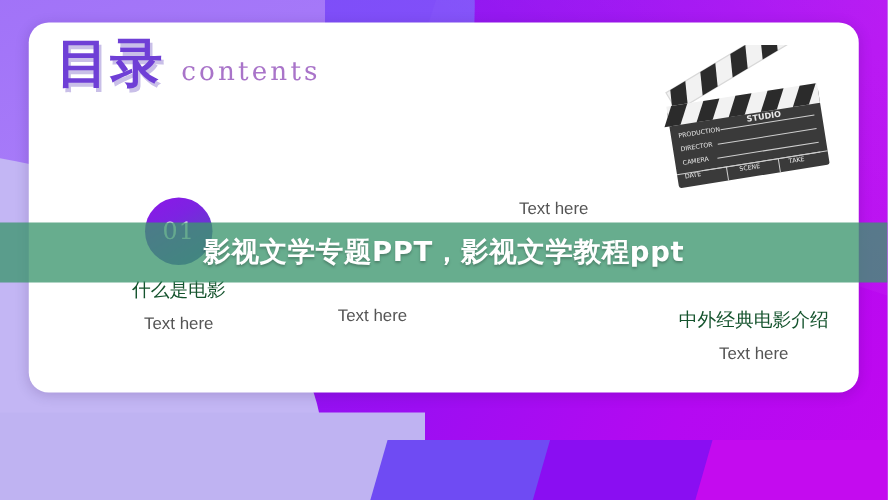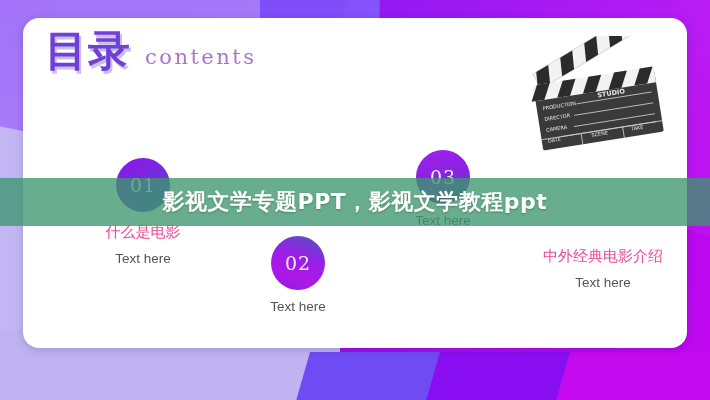--- a/index.html
+++ b/index.html
@@ -49,21 +49,21 @@
     background:#c40bef; transform:skewX(-16deg);
   }
   .bg-sheen{
     position:absolute; right:-60px; top:-120px; width:420px; height:300px;
     background:linear-gradient(200deg,rgba(255,255,255,.10),rgba(255,255,255,0));
     transform:rotate(18deg);
   }
 
   
   #card{
-    position:absolute; left:23px; top:18px; width:664px; height:330px;
+    position:absolute; left:23px; top:18px; width:664px; height:296px;
     background:#ffffff; border-radius:16px; z-index:1;
     box-shadow:0 2px 10px rgba(40,0,80,.18);
     overflow:hidden;
   }
 
   
   .heading{ position:absolute; left:22px; top:12px; display:flex; align-items:flex-end; }
   .heading .cn{
     font-family:"DejaVu Serif","Liberation Serif",serif;
     font-size:42px; font-weight:700; color:#6f3fd6; line-height:1;
@@ -85,21 +85,21 @@
     width:54px; height:54px; border-radius:50%;
     margin:0 auto; display:flex; align-items:center; justify-content:center;
     font-family:"DejaVu Serif","Liberation Serif",serif;
     font-size:19px; color:#f3ecff; letter-spacing:1px;
   }
   .c1{ background:linear-gradient(150deg,#8c17e8 0%,#7d23e2 35%,#4e55b8 100%); }
   .c2{ background:linear-gradient(200deg,#4b59bb 0%,#9b1ce9 42%,#ae18e6 70%,#8a1ee4 100%); }
   .c3{ background:linear-gradient(165deg,#a021ea 0%,#8a22e3 45%,#5b4cc0 100%); }
   .c4{ background:linear-gradient(160deg,#8f2ae6 0%,#9c20e8 40%,#7a2ddc 75%,#5f3fc8 100%); }
   .ttl{
-    font-size:15px; color:#ec4899; margin-top:11px; white-space:nowrap;
+    font-size:15px; color:#14532d; margin-top:11px; white-space:nowrap;
     font-family:"DejaVu Sans","Liberation Sans",sans-serif;
   }
   .sub{
     font-size:13.5px; color:#555; margin-top:9px; white-space:nowrap;
     font-family:"Liberation Sans",sans-serif;
   }
 
   #item1{ left:40px;  top:140px; width:160px; }
   #item2{ left:190px; top:218px; width:170px; }
   #item3{ left:340px; top:132px; width:160px; }
@@ -188,26 +188,24 @@
     </svg>
   </div>
 
   <div class="item" id="item1">
     <div class="circle c1">01</div>
     <div class="ttl">什么是电影</div>
     <div class="sub">Text here</div>
   </div>
 
   <div class="item" id="item2">
-    <div class="circle c2">02</div>
     <div class="sub">Text here</div>
   </div>
 
   <div class="item" id="item3">
-    <div class="circle c3">03</div>
     <div class="sub">Text here</div>
   </div>
 
   <div class="item" id="item4">
     <div class="ttl">中外经典电影介绍</div>
     <div class="sub">Text here</div>
   </div>
 
 </div>
 

